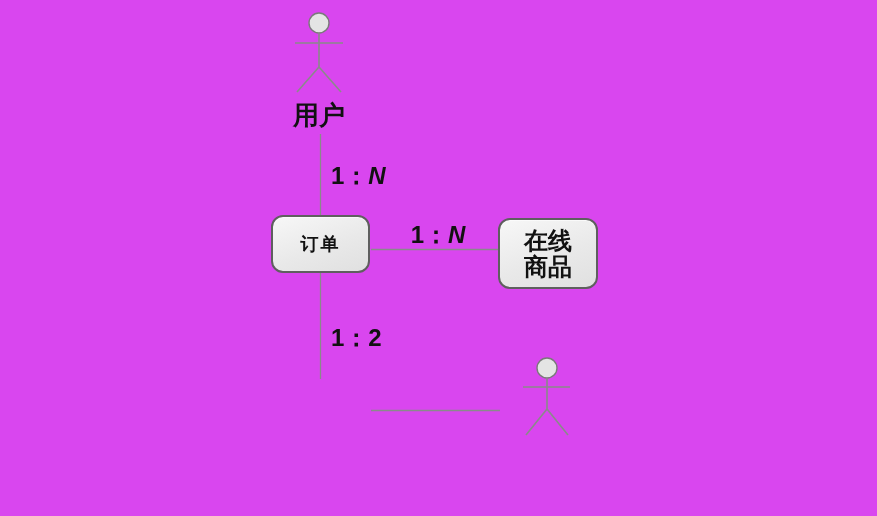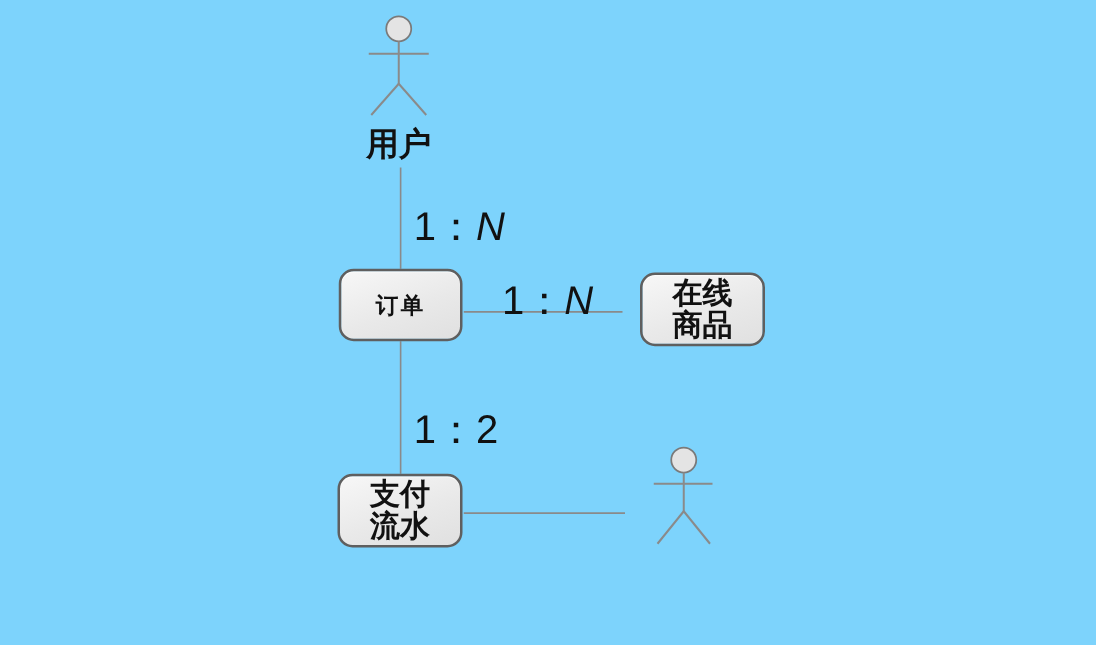--- a/index.html
+++ b/index.html
@@ -2,37 +2,37 @@
 <html style="--line-color: #8a8a8a; --box-border: #5f5f5f; --box-fill: #e9e9e9; --actor-head-fill: #e4e4e4; --text-color: #111111;"><head>
 <meta charset="utf-8">
 <style>
   html, body { margin: 0; padding: 0; }
   body {
     width: 877px; height: 516px; background: #ffffff;
     font-family: "Liberation Sans", "DejaVu Sans", sans-serif;
   }
   .stage {
     position: relative; width: 877px; height: 516px;
-    background: #7dd3fc; overflow: hidden;
+    background: #d946ef; overflow: hidden;
   }
   .wires { position: absolute; left: 0; top: 0; }
   .conn { stroke: var(--line-color, #8a8a8a); stroke-width: 1.3; }
   .actor line { stroke: var(--line-color, #8a8a8a); stroke-width: 1.6; }
   .head {
     fill: var(--actor-head-fill, #e4e4e4);
     stroke: #7a7a7a; stroke-width: 1.4;
   }
   .actor-label {
     position: absolute; text-align: center; font-weight: bold;
     font-size: 26px; line-height: 1.05; color: var(--text-color, #111111);
     white-space: nowrap;
   }
   .clip { font-size: 25px; line-height: 25px; height: 22px; overflow: hidden; }
   .rel-label {
-    position: absolute; font-weight: normal; font-size: 32px;
+    position: absolute; font-weight: bold; font-size: 24px;
     color: var(--text-color, #111111); white-space: nowrap;
   }
   .center { text-align: center; }
   .it { font-style: italic; }
   .entity {
     position: absolute; box-sizing: border-box;
     border: 2px solid var(--box-border, #5f5f5f);
     border-radius: 12px;
     background: linear-gradient(160deg, #f7f7f7 0%, #e9e9e9 55%, #e0e0e0 100%);
     box-shadow: inset 0 1px 0 rgba(255,255,255,0.6);
@@ -79,32 +79,26 @@
   <div class="actor-label" style="left:270px; top:102px; width:98px;">用户</div>
 
   <div class="rel-label" style="left:331px; top:160px;"><span>1：</span><span class="it">N</span></div>
 
   <div class="entity" style="left:271px; top:215px; width:99px; height:58px;">
     <span class="entity-text one-line">订单</span>
   </div>
 
   <div class="rel-label center" style="left:398px; top:219px; width:80px;"><span>1：</span><span class="it">N</span></div>
 
-  <div class="entity" style="left:512px; top:218px; width:100px; height:59px;">
+  <div class="entity" style="left:498px; top:218px; width:100px; height:71px;">
     <span class="entity-text">
         <span class="ln">在线</span>
         <span class="ln">商品</span>
       </span>
   </div>
 
   <div class="rel-label" style="left:331px; top:322px;"><span>1：2</span></div>
 
-  <div class="entity" style="left:270px; top:379px; width:100px; height:59px;">
-    <span class="entity-text">
-        <span class="ln">支付</span>
-        <span class="ln">流水</span>
-      </span>
-  </div>
 
 
 
 
 </div>
 
 </body></html>

